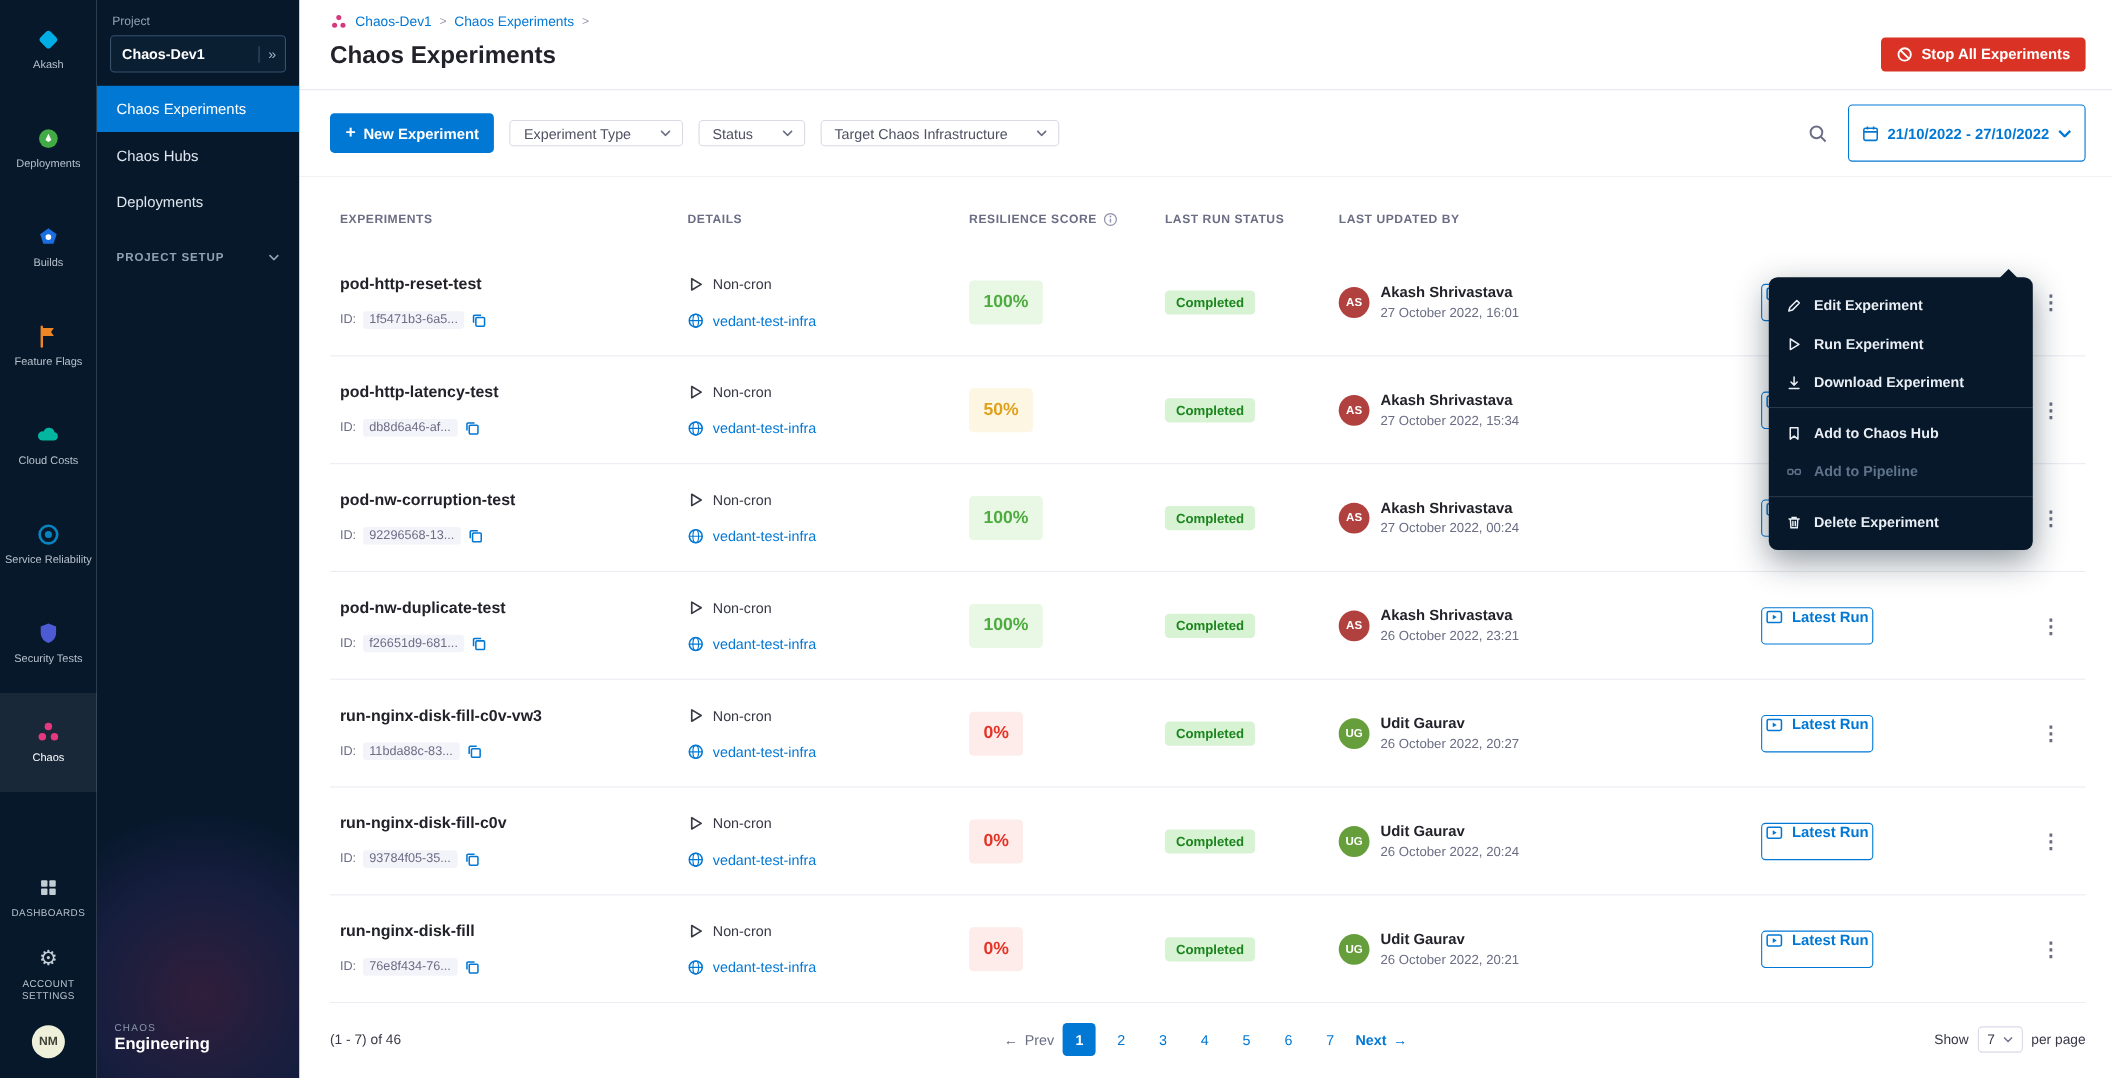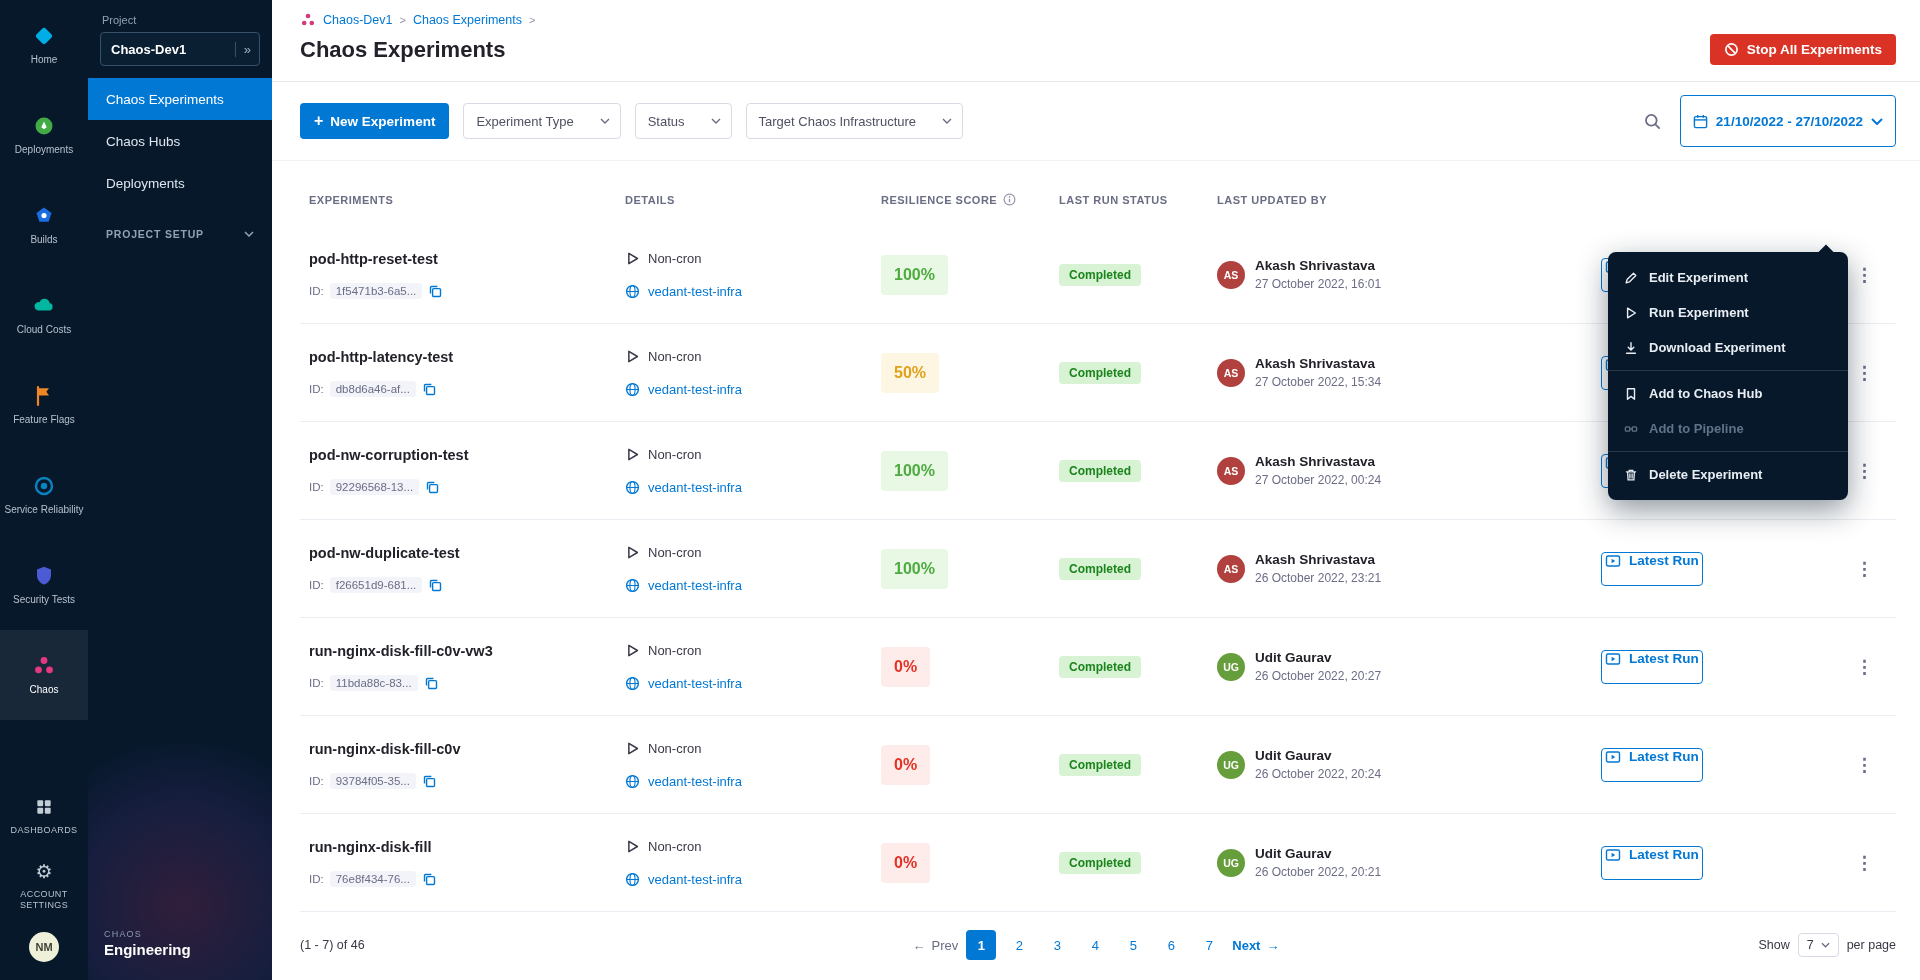--- a/index.html
+++ b/index.html
@@ -41,21 +41,21 @@
   .breadcrumb{display:flex;align-items:center;gap:7px;font-size:12.5px}
   .breadcrumb a{color:#0278d5;text-decoration:none;cursor:pointer}
   .bc-sep{color:#9293ab;font-size:11px}
   .title-row{display:flex;align-items:center;justify-content:space-between;margin:6px 0 16px}
   .title-row h1{font-size:22px;font-weight:bold;color:#22222a}
   .stop-btn{display:flex;gap:8px;background:#da3325;border:none;color:#fff;font-weight:bold;font-size:13.5px;padding:8px 14px;border-radius:4px;cursor:pointer;font-family:inherit}
 
   .toolbar{display:flex;align-items:center;gap:14px;padding:13px 24px 13px 28px;border-bottom:1px solid #f3f3f7}
   .new-btn{display:flex;align-items:center;gap:7px;background:#0278d5;color:#fff;border:none;border-radius:4px;font-size:13.5px;font-weight:bold;padding:0 14px;height:36px;cursor:pointer;font-family:inherit}
   .plus{font-size:16px;font-weight:bold}
-  .filter-select{display:flex;align-items:center;gap:26px;border:1px solid #d9dae6;border-radius:4px;height:36px;padding:0 10px 0 12px;font-size:13px;color:#4f5162;background:#fff;cursor:pointer}
+  .filter-select{display:flex;align-items:center;gap:26px;border:1px solid #d9dae6;border-radius:4px;height:24px;padding:0 10px 0 12px;font-size:13px;color:#4f5162;background:#fff;cursor:pointer}
   .toolbar-right{margin-left:auto;display:flex;align-items:center;gap:14px}
   .icon-btn{background:none;border:none;cursor:pointer;display:flex;padding:4px}
   .date-btn{display:flex;align-items:center;gap:8px;height:52px;border:1px solid #0278d5;background:#fff;color:#0278d5;border-radius:4px;font-size:13.5px;font-weight:bold;padding:0 12px;cursor:pointer;font-family:inherit}
 
   
   .table-wrap{flex:1;padding:0 24px 0 28px;overflow:hidden}
   .grid{display:grid;grid-template-columns:316px 256px 178px 158px 1fr 232px 72px;align-items:center}
   .thead{padding:32px 0 20px}
   .th{font-size:11px;font-weight:bold;letter-spacing:.5px;color:#6b6d85;padding-left:9px;display:flex;align-items:center;gap:6px}
   .row{height:98px;border-bottom:1px solid #ececf2}
@@ -108,21 +108,21 @@
 
 <div class="app">
 
   <aside class="modnav">
     <div class="mod">
       <span class="mico">
           <svg width="24" height="24" viewBox="0 0 24 24">
             <rect x="5.5" y="5.5" width="13" height="13" rx="3" transform="rotate(45 12 12)" fill="#00ade4"></rect>
           </svg>
         </span>
-      <span class="mlabel">Home</span>
+      <span class="mlabel">Akash</span>
     </div>
     <div class="mod">
       <span class="mico">
           <svg width="24" height="24" viewBox="0 0 24 24">
             <circle cx="12" cy="12" r="8.5" fill="#42ab45"></circle>
             <path d="M9.3 13.2l2.7-5.6 2.7 5.6-2.7 2z" fill="#fff"></path>
           </svg>
         </span>
       <span class="mlabel">Deployments</span>
     </div>
@@ -131,33 +131,33 @@
           <svg width="24" height="24" viewBox="0 0 24 24">
             <path d="M12 3.5l7.5 5.4-2.9 8.8H7.4L4.5 8.9z" fill="#1b6ee2"></path>
             <circle cx="12" cy="11.5" r="2.6" fill="#fff"></circle>
           </svg>
         </span>
       <span class="mlabel">Builds</span>
     </div>
     <div class="mod">
       <span class="mico">
           <svg width="24" height="24" viewBox="0 0 24 24">
-            <path d="M7 16.5a4.2 4.2 0 1 1 .6-8.3A5.2 5.2 0 0 1 17.6 9a3.8 3.8 0 0 1-.4 7.5z" fill="#02b6a0"></path>
-          </svg>
-        </span>
-      <span class="mlabel">Cloud Costs</span>
-    </div>
-    <div class="mod">
-      <span class="mico">
-          <svg width="24" height="24" viewBox="0 0 24 24">
             <path d="M6 21V3" stroke="#ee8625" stroke-width="2.2" stroke-linecap="round"></path>
             <path d="M6 4.2h11l-2.6 3.6L17 11.4H6z" fill="#ee8625"></path>
           </svg>
         </span>
       <span class="mlabel">Feature Flags</span>
+    </div>
+    <div class="mod">
+      <span class="mico">
+          <svg width="24" height="24" viewBox="0 0 24 24">
+            <path d="M7 16.5a4.2 4.2 0 1 1 .6-8.3A5.2 5.2 0 0 1 17.6 9a3.8 3.8 0 0 1-.4 7.5z" fill="#02b6a0"></path>
+          </svg>
+        </span>
+      <span class="mlabel">Cloud Costs</span>
     </div>
     <div class="mod">
       <span class="mico">
           <svg width="24" height="24" viewBox="0 0 24 24">
             <circle cx="12" cy="12" r="8" fill="none" stroke="#0884c1" stroke-width="2.4"></circle>
             <circle cx="12" cy="12" r="3.2" fill="#0884c1"></circle>
           </svg>
         </span>
       <span class="mlabel">Service Reliability</span>
     </div>

